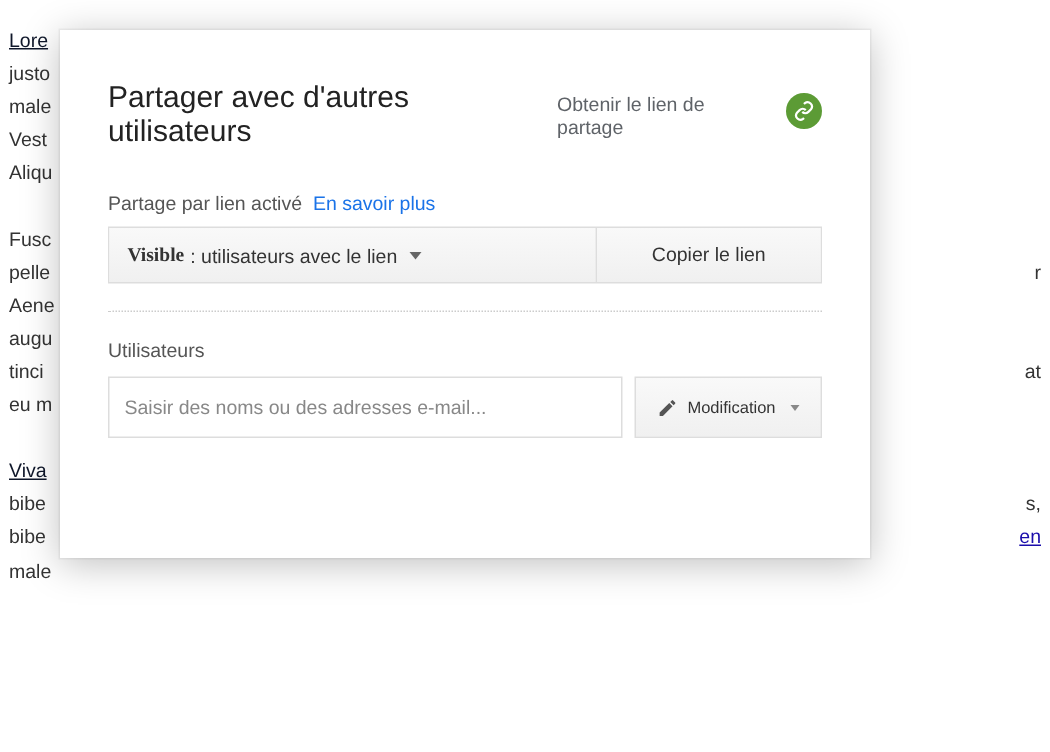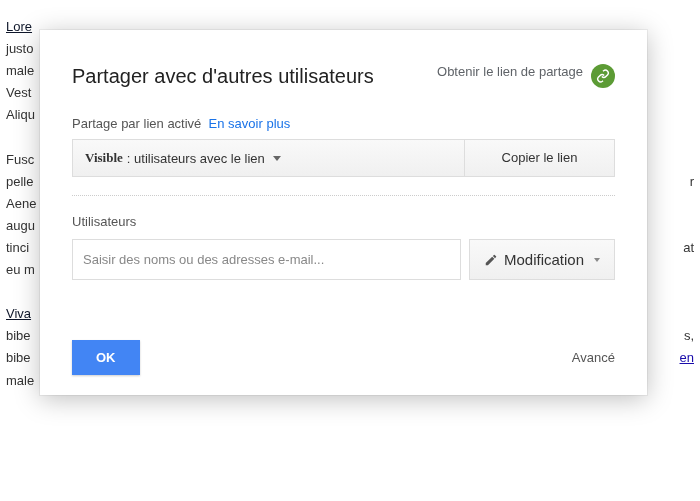--- a/index.html
+++ b/index.html
@@ -20,22 +20,22 @@
       color: #333;
     }
     .bg .word {
       text-decoration-color: #d93025;
       text-decoration-style: wavy;
     }
     .bg .link { color: #0f172a; text-decoration: underline; }
     .dialog {
       position: absolute;
       left: 40px;
-      top: 30px;
-      width: 607px;
+      top: 20px;
+      width: 540px;
       background: #fff;
       box-shadow: 0 4px 24px rgba(0,0,0,0.25), 0 0 0 1px rgba(0,0,0,0.05);
       padding: 34px 32px 20px 32px;
     }
     .dlg-header {
       display: flex;
       justify-content: space-between;
       align-items: center;
       margin-bottom: 28px;
     }
@@ -128,21 +128,21 @@
       outline: none;
     }
     .people-input::placeholder { color: #888; }
     .perm-btn {
       border: 1px solid #ddd;
       background: linear-gradient(#f9f9f9, #f0f0f0);
       padding: 0 14px;
       display: flex;
       align-items: center;
       gap: 6px;
-      font-size: 15px;
+      font-size: 11px;
       color: #333;
       cursor: pointer;
     }
     .footer {
       display: flex;
       justify-content: space-between;
       align-items: center;
     }
     .ok-btn {
       background: #4285f4;
@@ -254,17 +254,13 @@
     <input class="people-input" type="text" placeholder="Saisir des noms ou des adresses e-mail..." style="">
     <div class="perm-btn">
       <svg width="14" height="14" viewBox="0 0 24 24">
         <path fill="#555" d="M3 17.25V21h3.75l11-11-3.75-3.75-11 11zM20.7 7a1 1 0 0 0 0-1.4l-2.3-2.3a1 1 0 0 0-1.4 0l-1.8 1.8 3.75 3.75L20.7 7z"></path>
       </svg>
       <span>Modification</span>
       <span class="caret-sm"></span>
     </div>
   </div>
 
-  <div class="footer">
-    <button class="ok-btn">OK</button>
-    <span class="adv-link">Avancé</span>
-  </div>
 </div>
 
 </body></html>

